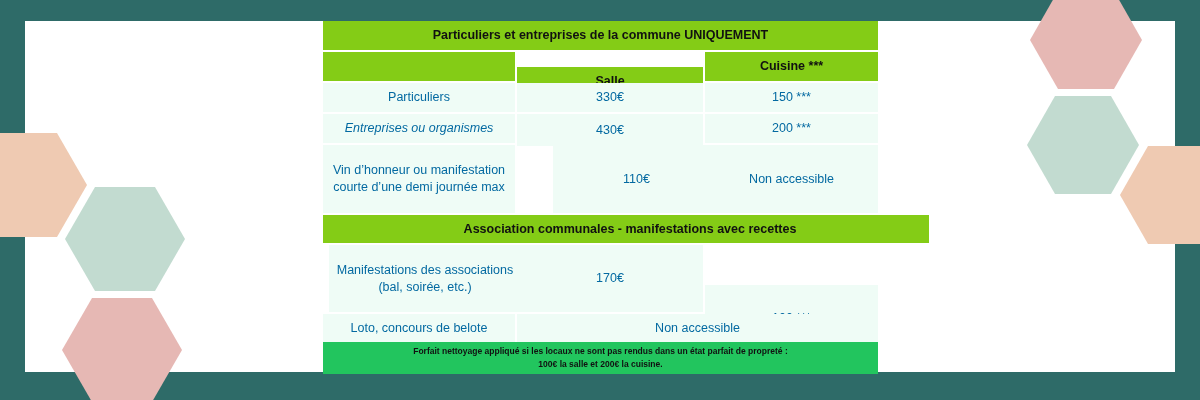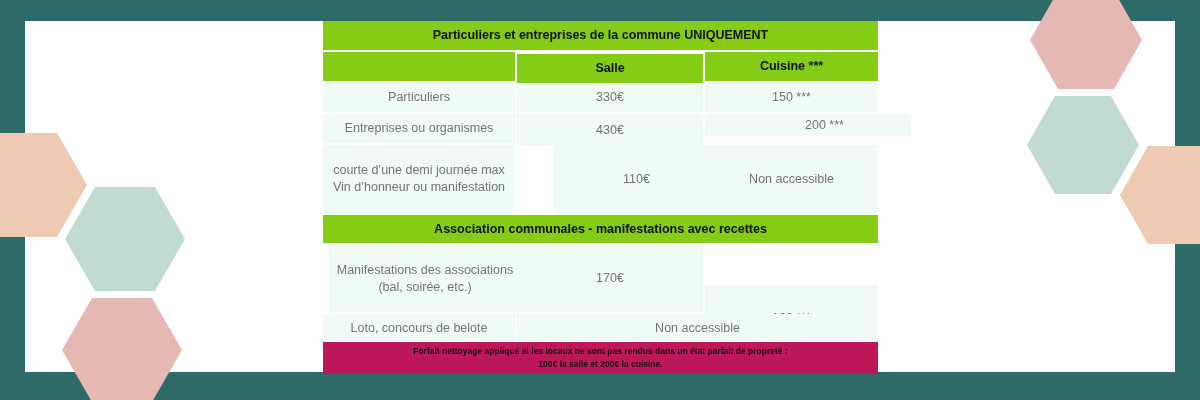--- a/index.html
+++ b/index.html
@@ -1,60 +1,60 @@
 <!DOCTYPE html>
 <html><head>
 <meta charset="utf-8">
 <style>
   html,body{margin:0;padding:0;}
   body{width:1200px;height:400px;position:relative;overflow:hidden;background:#2e6b68;font-family:"Liberation Sans","DejaVu Sans",sans-serif;}
   .panel{position:absolute;left:25px;top:21px;width:1150px;height:351px;background:#ffffff;}
   .hex{position:absolute;clip-path:polygon(25% 0,75% 0,100% 50%,75% 100%,25% 100%,0 50%);}
   .tbl{position:absolute;left:323px;top:21px;width:555px;}
-  .cell{position:absolute;display:flex;align-items:center;justify-content:center;text-align:center;font-size:12.5px;color:#737373;line-height:17px;}
+  .cell{position:absolute;display:flex;align-items:center;justify-content:center;text-align:center;font-size:12.5px;color:#0369a1;line-height:17px;}
   .hdr{background:#84cc16;font-weight:bold;color:#111;}
   .body{background:#effcf6;}
-  .foot{background:#be185d;font-weight:bold;font-size:8.5px;line-height:13px;color:#111;}
+  .foot{background:#22c55e;font-weight:bold;font-size:8.5px;line-height:13px;color:#111;}
 </style>
 </head>
 <body>
 
 <div class="panel"></div>
 
 <div class="hex" style="left:-33px;top:133px;width:120px;height:104px;background:#efcab2;"></div>
 <div class="hex" style="left:65px;top:187px;width:120px;height:104px;background:#c2dbd0;"></div>
 <div class="hex" style="left:62px;top:298px;width:120px;height:104px;background:#e6b8b4;"></div>
 
 <div class="hex" style="left:1030px;top:-9px;width:112px;height:98px;background:#e6b8b4;"></div>
 <div class="hex" style="left:1027px;top:96px;width:112px;height:98px;background:#c2dbd0;"></div>
 <div class="hex" style="left:1120px;top:146px;width:112px;height:98px;background:#efcab2;"></div>
 
 <div class="tbl">
   <div class="cell hdr" style="left:0;top:0;width:555px;height:29px;">Particuliers et entreprises de la commune UNIQUEMENT</div>
 
   <div class="cell hdr" style="left:0;top:31px;width:192px;height:29px;"></div>
-  <div class="cell hdr" style="left:194px;top:33px;width:186px;height:29px;">Salle</div>
+  <div class="cell hdr" style="left:194px;top:46px;width:186px;height:29px;">Salle</div>
   <div class="cell hdr" style="left:382px;top:31px;width:173px;height:29px;text-align:right;">Cuisine ***</div>
 
   <div class="cell body" style="left:0;top:62px;width:192px;height:29px;">Particuliers</div>
   <div class="cell body" style="left:194px;top:62px;width:186px;height:29px;">330€</div>
   <div class="cell body" style="left:382px;top:62px;width:173px;height:29px;">150 ***</div>
 
-  <div class="cell body" style="left:0;top:93px;width:192px;height:29px;">Entreprises ou organismes</div>
+  <div class="cell body" style="left:0;top:93px;width:192px;height:29px;font-style:italic;">Entreprises ou organismes</div>
   <div class="cell body" style="left:194px;top:93px;width:186px;height:32px;">430€</div>
-  <div class="cell body" style="left:382px;top:93px;width:173px;height:22px;padding-left:33px;">200 ***</div>
+  <div class="cell body" style="left:382px;top:93px;width:173px;height:29px;">200 ***</div>
 
   <div class="cell body" style="left:0;top:124px;width:192px;height:68px;flex-direction:column;">
+    <span>Vin d’honneur ou manifestation</span>
     <span>courte d’une demi journée max</span>
-    <span>Vin d’honneur ou manifestation</span>
   </div>
   <div class="cell body" style="left:194px;top:124px;width:167px;height:68px;margin-left:36px;">110€</div>
   <div class="cell body" style="left:382px;top:124px;width:173px;height:68px;">Non accessible</div>
 
-  <div class="cell hdr" style="left:0;top:194px;width:555px;height:28px;">Association communales - manifestations avec recettes</div>
+  <div class="cell hdr" style="left:0;top:194px;width:598px;height:28px;padding-left:8px;">Association communales - manifestations avec recettes</div>
 
   <div class="cell body" style="left:0;top:224px;width:192px;height:67px;flex-direction:column;margin-left:6px;">
     <span>Manifestations des associations</span>
     <span>(bal, soirée, etc.)</span>
   </div>
   <div class="cell body" style="left:194px;top:224px;width:186px;height:67px;">170€</div>
   <div class="cell body" style="left:382px;top:224px;width:173px;height:67px;margin-top:40px;">100 ***</div>
 
   <div class="cell body" style="left:0;top:293px;width:192px;height:28px;">Loto, concours de belote</div>
   <div class="cell body" style="left:194px;top:293px;width:361px;height:28px;">Non accessible</div>

